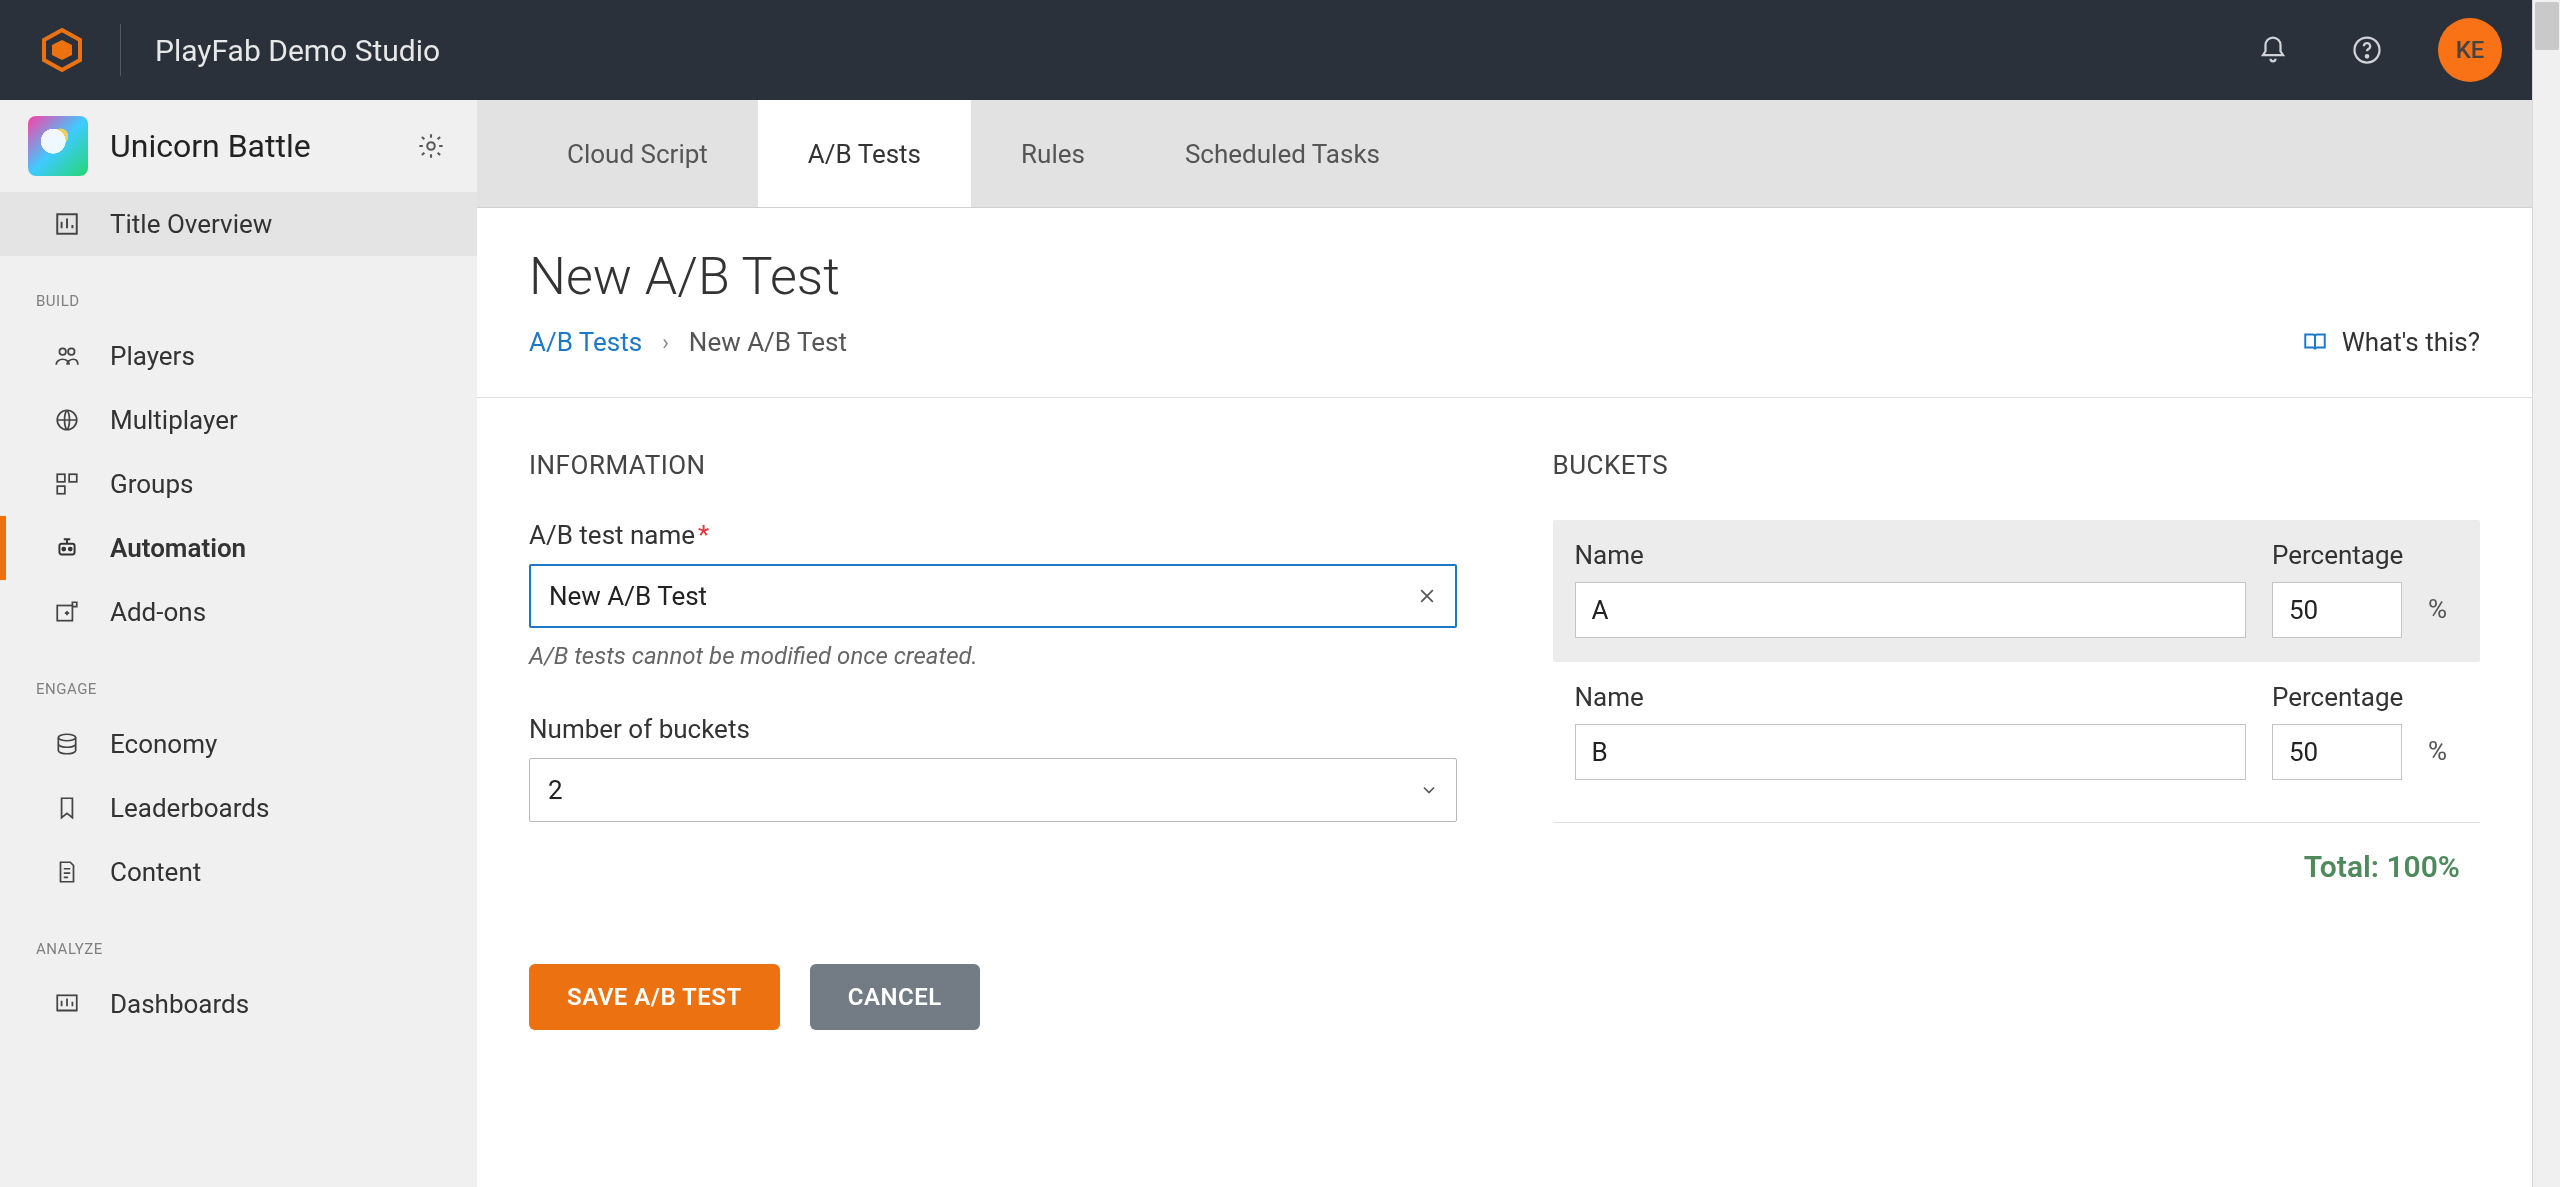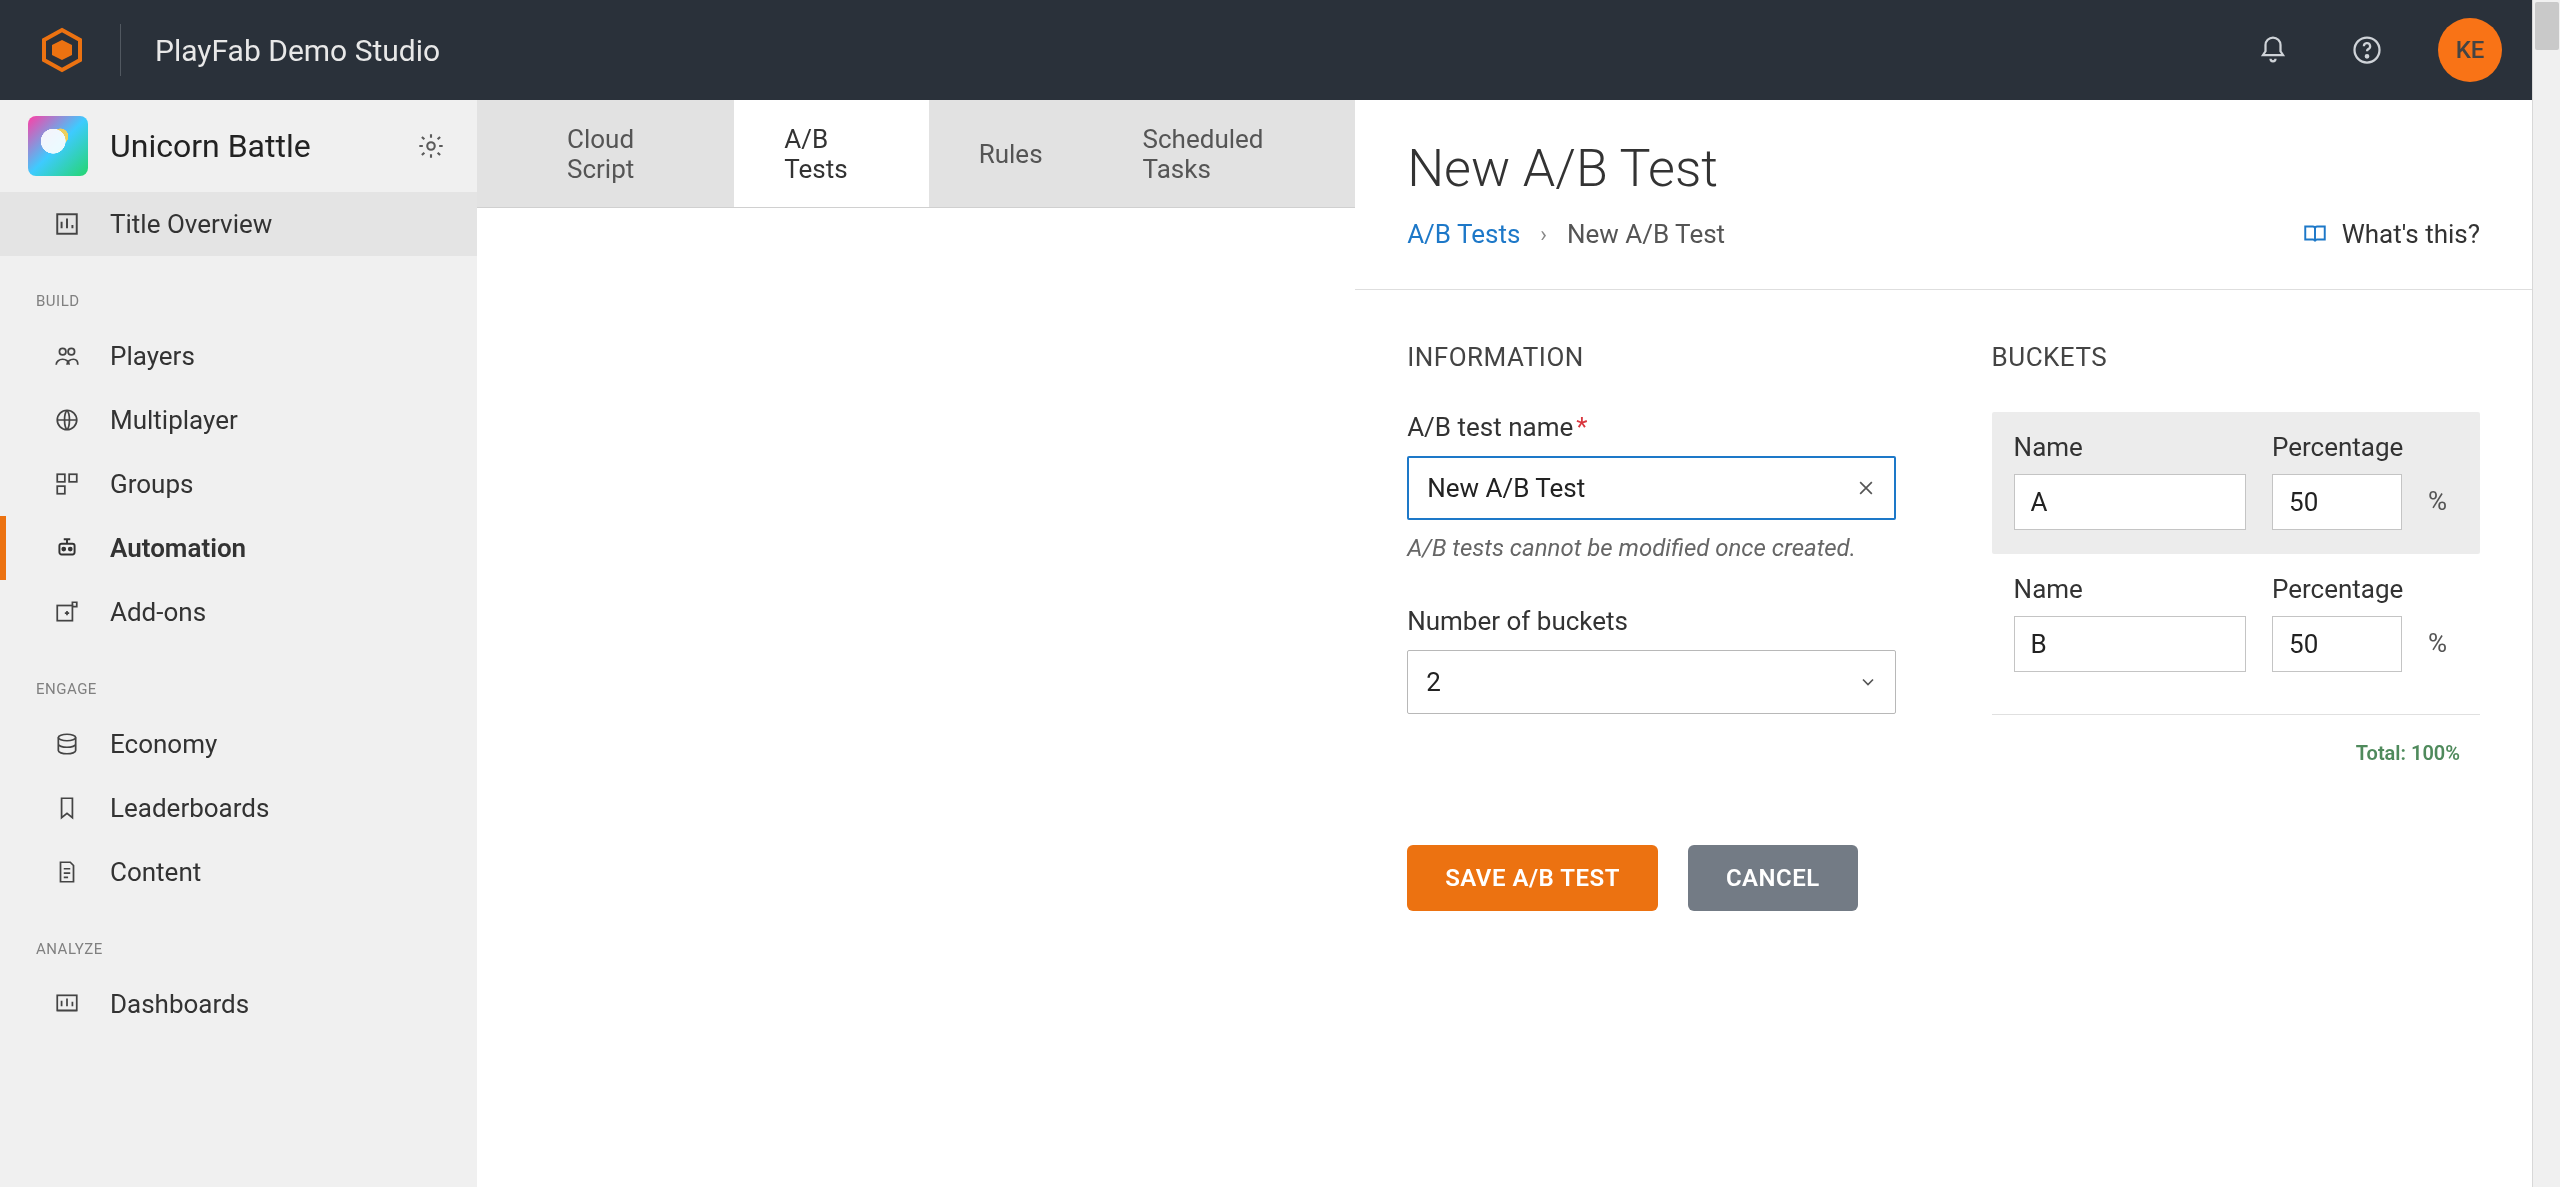--- a/index.html
+++ b/index.html
@@ -25,21 +25,21 @@
 .title-name { font-size:32px; font-weight:400; color:#222; }
 .gear-btn { margin-left:auto; width:36px; height:36px; display:flex; align-items:center; justify-content:center; cursor:pointer; }
 
 .nav-item { display:flex; align-items:center; height:64px; padding-left:52px; gap:28px; cursor:pointer; font-size:26px; color:#333; position:relative; }
 .nav-item.emph { background:#e4e4e4; }
 .nav-item.active { font-weight:600; }
 .nav-item.active::before { content:""; position:absolute; left:0; top:0; bottom:0; width:6px; background:#ec7211; }
 .nav-item .ico { width:30px; height:30px; display:flex; align-items:center; justify-content:center; flex-shrink:0; }
 .section-label { font-size:15px; letter-spacing:.5px; color:#808080; padding:36px 0 14px 36px; }
 
-.content { flex:1; display:flex; overflow:auto; }
+.content { flex:1; display:flex; flex-direction:column; overflow:auto; }
 .tabstrip { height:108px; background:#e2e2e2; display:flex; align-items:stretch; padding-left:40px; border-bottom:1px solid #d0d0d0; }
 .tab { display:flex; align-items:center; padding:0 50px; font-size:26px; color:#555; cursor:pointer; }
 .tab.active { background:#fff; color:#333; }
 
 .page { padding:38px 52px; }
 .page-h1 { font-size:52px; font-weight:300; color:#333; }
 .crumb-row { display:flex; align-items:center; margin-top:20px; gap:20px; font-size:26px; }
 .crumb-link { color:#1d78c8; cursor:pointer; }
 .crumb-sep { color:#888; font-size:22px; }
 .crumb-cur { color:#555; }
@@ -64,21 +64,21 @@
 .select-input { width:100%; height:64px; border:1px solid #b8b8b8; border-radius:2px; padding:0 52px 0 18px; font-size:26px; background:#fff; appearance:none; color:#222; cursor:pointer; }
 .select-caret { position:absolute; right:18px; top:50%; transform:translateY(-50%); pointer-events:none; color:#555; }
 
 .bucket { display:flex; gap:26px; align-items:flex-end; padding:20px 22px 24px; }
 .bucket.shaded { background:#ececec; border-radius:2px; }
 .bucket .b-name { flex:1; }
 .bucket .b-pct { width:130px; }
 .bucket .b-unit { font-size:26px; color:#555; padding-bottom:14px; width:30px; }
 .bucket label { font-size:26px; color:#333; margin-bottom:12px; display:block; }
 .bucket input { width:100%; height:56px; border:1px solid #c4c4c4; padding:0 16px; font-size:26px; background:#fff; color:#222; }
-.total { text-align:right; font-size:20px; font-weight:600; color:#4f8a5c; margin-top:18px; padding-right:20px; border-top:1px solid #e0e0e0; padding-top:26px; }
+.total { text-align:right; font-size:30px; font-weight:600; color:#4f8a5c; margin-top:18px; padding-right:20px; border-top:1px solid #e0e0e0; padding-top:26px; }
 
 .actions { display:flex; gap:30px; margin-top:80px; }
 .btn { height:66px; padding:0 38px; border:none; border-radius:6px; font-size:24px; font-weight:600; letter-spacing:.5px; cursor:pointer; }
 .btn-primary { background:#ec7211; color:#fff; }
 .btn-secondary { background:#737b85; color:#fff; }
 
 svg { display:block; }
 </style>
 </head>
 <body>

